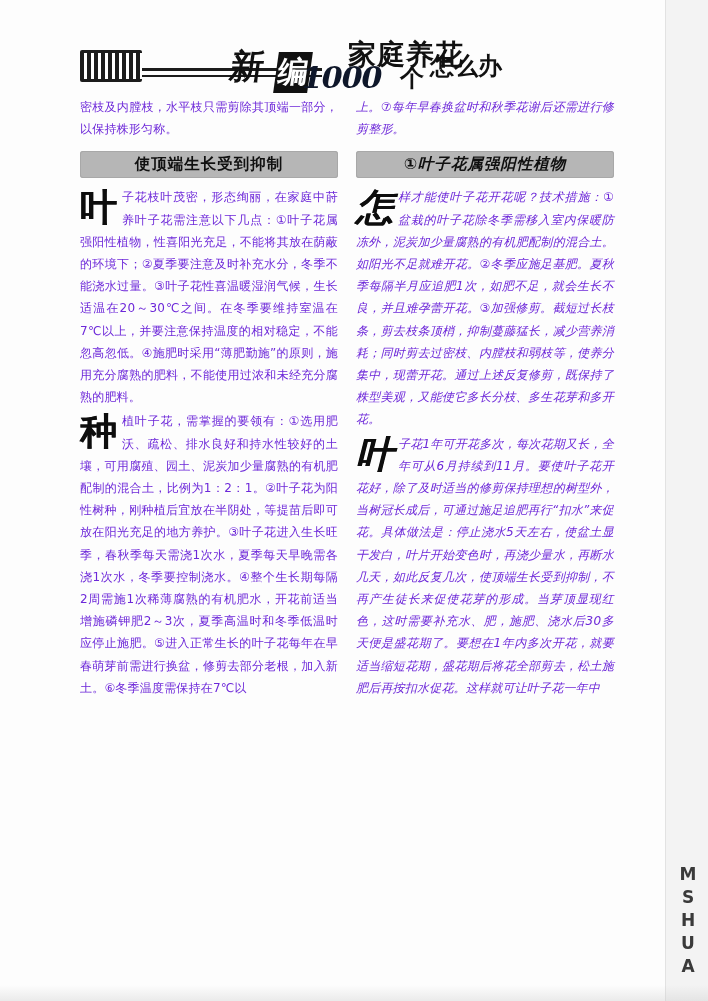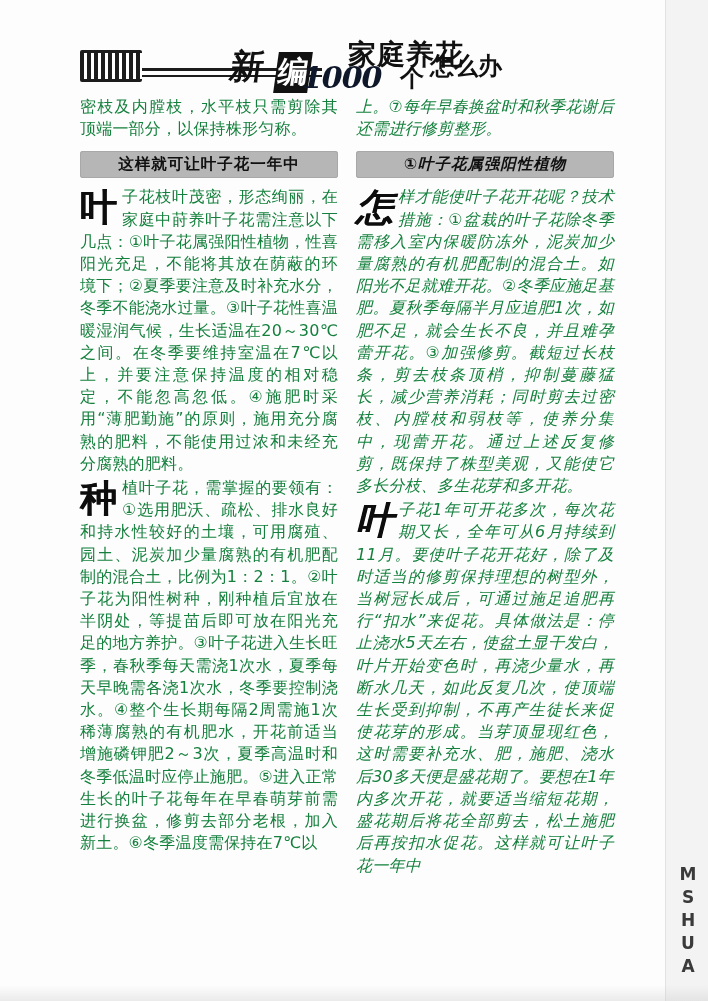--- a/index.html
+++ b/index.html
@@ -123,23 +123,23 @@
   .col {
     position: absolute;
     top: 96px;
     width: 258px;
   }
   .col-left { left: 80px; }
   .col-right { left: 356px; font-style: italic; }
 
   .para {
     font-family: "DejaVu Sans", "Liberation Sans", sans-serif;
-    font-size: 16px;
+    font-size: 12px;
     line-height: 22.2px;
-    color: #15803d;
+    color: #6d28d9;
     text-align: justify;
     text-justify: inter-ideograph;
     margin: 0 0 2px 0;
     letter-spacing: 0.2px;
   }
   .section-head {
     margin: 11px 0 8px 0;
     height: 27px;
     background: #b6b6b6;
     border-radius: 3px;
@@ -226,21 +226,21 @@
     <div class="header-1000">1000</div>
     <div class="header-ge">个</div>
     <div class="header-zenmeban">怎么办</div>
   </div>
 
   <div class="col col-left">
 
     <p class="para">密枝及内膛枝，水平枝只需剪除其顶端一部分，以保持株形匀称。</p>
 
     <div class="section-head">
-      <div class="sh-text">这样就可让叶子花一年中</div>
+      <div class="sh-text">使顶端生长受到抑制</div>
     </div>
 
     <div class="dropcap-block clearfix">
       <span class="dropcap">叶</span>
       <p class="para">子花枝叶茂密，形态绚丽，在家庭中莳养叶子花需注意以下几点：①叶子花属强阳性植物，性喜阳光充足，不能将其放在荫蔽的环境下；②夏季要注意及时补充水分，冬季不能浇水过量。③叶子花性喜温暖湿润气候，生长适温在20～30℃之间。在冬季要维持室温在7℃以上，并要注意保持温度的相对稳定，不能忽高忽低。④施肥时采用“薄肥勤施”的原则，施用充分腐熟的肥料，不能使用过浓和未经充分腐熟的肥料。</p>
     </div>
 
 
     <div class="dropcap-block clearfix">
       <span class="dropcap">种</span>

